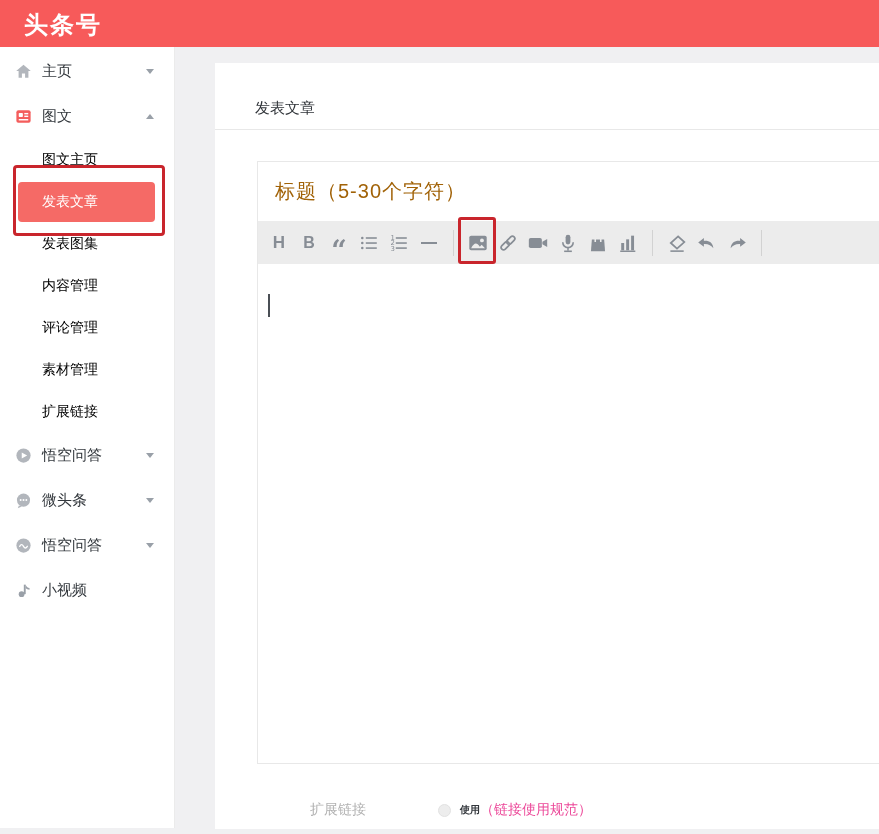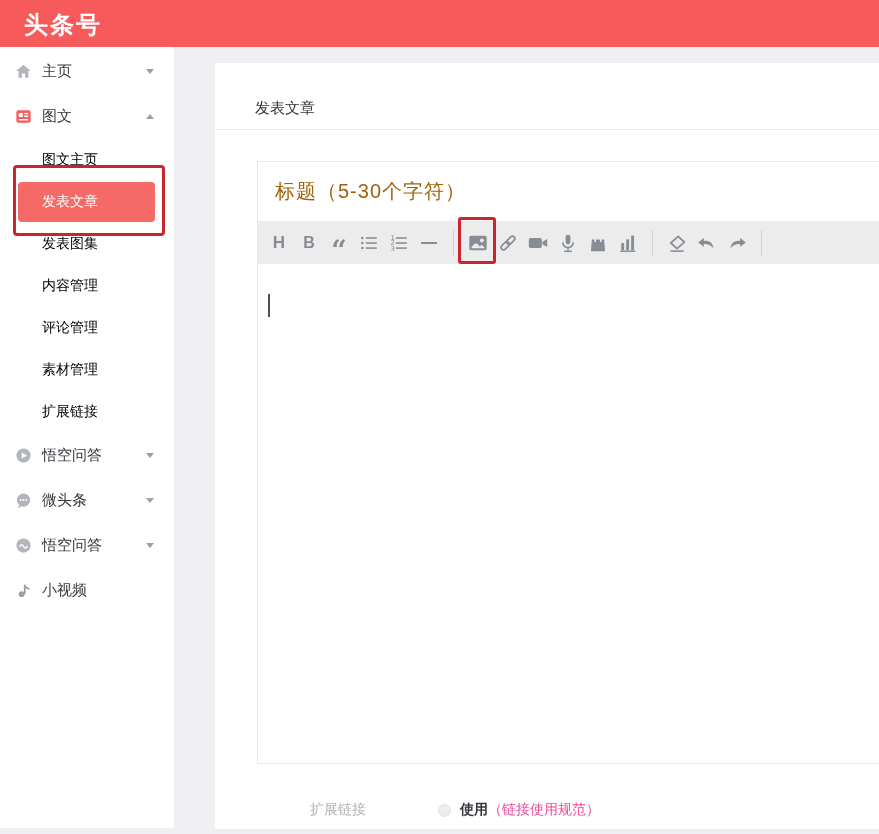--- a/index.html
+++ b/index.html
@@ -49,21 +49,21 @@
           font-family:"DejaVu Serif","Liberation Serif",serif; }
   .tb-hr { display:inline-block; width:16px; height:2px; background:#878d95; }
 
   .editor-body { position:relative; height:499px; background:#fff; }
   .caret { position:absolute; left:10px; top:30px; width:2px; height:23px; background:#4a4f55; }
 
   .ext-row { display:flex; align-items:center; margin:36px 0 0 95px; height:20px; }
   .ext-label { font-size:14px; color:#b2b2b2; }
   .radio { width:13px; height:13px; border-radius:50%; background:#ededed; border:1px solid #e2e2e2;
            margin-left:72px; cursor:pointer; }
-  .ext-use { font-size:14px; color:#33373c; font-weight:600; margin-left:9px; }
+  .ext-use { font-size:10px; color:#33373c; font-weight:600; margin-left:9px; }
   .ext-link { font-size:14px; color:#ec4899; cursor:pointer; }
 
   
   .anno { position:absolute; border:3px solid #c9252c; border-radius:4px; z-index:20; pointer-events:none; }
   .anno1 { left:13px; top:165px; width:152px; height:71px; }
   .anno2 { left:458px; top:217px; width:38px; height:47px; border-radius:3px; }
 </style>
 </head>
 <body>
 

